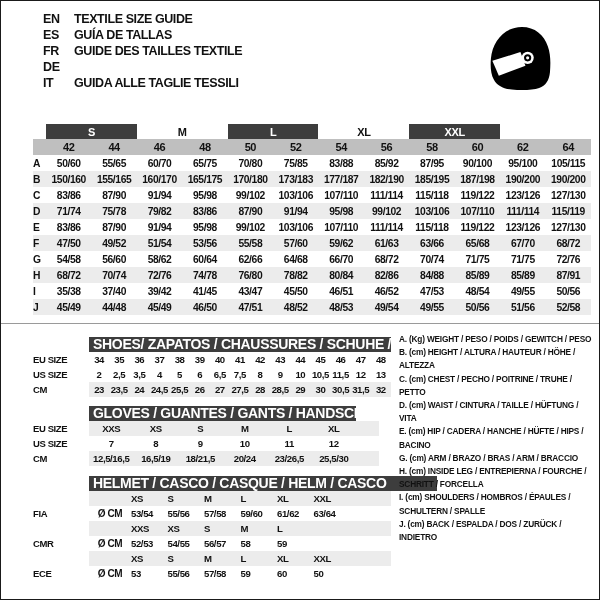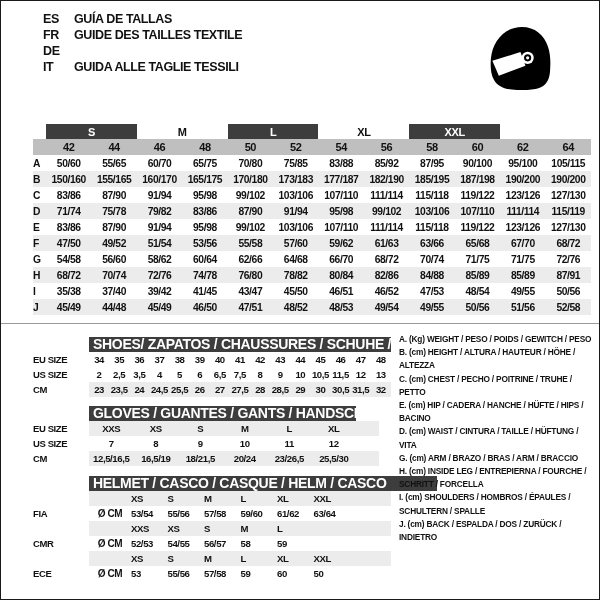--- a/index.html
+++ b/index.html
@@ -51,20 +51,24 @@
   .legend{position:absolute;left:398px;top:332px;width:197px;
           font-size:8.3px;line-height:13.2px;letter-spacing:-0.2px;}
 </style>
 </head>
 <body>
 
 <div class="page">
 
   <div class="lang-header">
       <div class="lang-row">
+        <span class="code">EN</span>
+        <span>TEXTILE SIZE GUIDE</span>
+      </div>
+      <div class="lang-row">
         <span class="code">ES</span>
         <span>GUÍA DE TALLAS</span>
       </div>
       <div class="lang-row">
         <span class="code">FR</span>
         <span>GUIDE DES TAILLES TEXTILE</span>
       </div>
       <div class="lang-row">
         <span class="code">DE</span>
       </div>
@@ -509,21 +513,21 @@
             <td></td>
           </tr>
         </tbody>
       </table>
   </div>
 
   <div class="legend">
       <div class="legend-item">A. (Kg) WEIGHT / PESO / POIDS / GEWITCH / PESO</div>
       <div class="legend-item">B. (cm) HEIGHT / ALTURA / HAUTEUR / HÖHE / ALTEZZA</div>
       <div class="legend-item">C. (cm) CHEST / PECHO / POITRINE / TRUHE / PETTO</div>
+      <div class="legend-item">D. (cm) WAIST / CINTURA / TAILLE / HÜFTUNG / VITA</div>
       <div class="legend-item">E. (cm) HIP / CADERA / HANCHE / HÜFTE / HIPS /  BACINO</div>
-      <div class="legend-item">D. (cm) WAIST / CINTURA / TAILLE / HÜFTUNG / VITA</div>
       <div class="legend-item">G. (cm) ARM  / BRAZO / BRAS / ARM / BRACCIO</div>
       <div class="legend-item">H. (cm) INSIDE LEG / ENTREPIERNA / FOURCHE / SCHRITT / FORCELLA</div>
       <div class="legend-item">I. (cm) SHOULDERS / HOMBROS / ÉPAULES / SCHULTERN / SPALLE</div>
       <div class="legend-item">J. (cm) BACK / ESPALDA / DOS / ZURÜCK / INDIETRO</div>
     </div>
 
 </div>
 
 </body></html>

